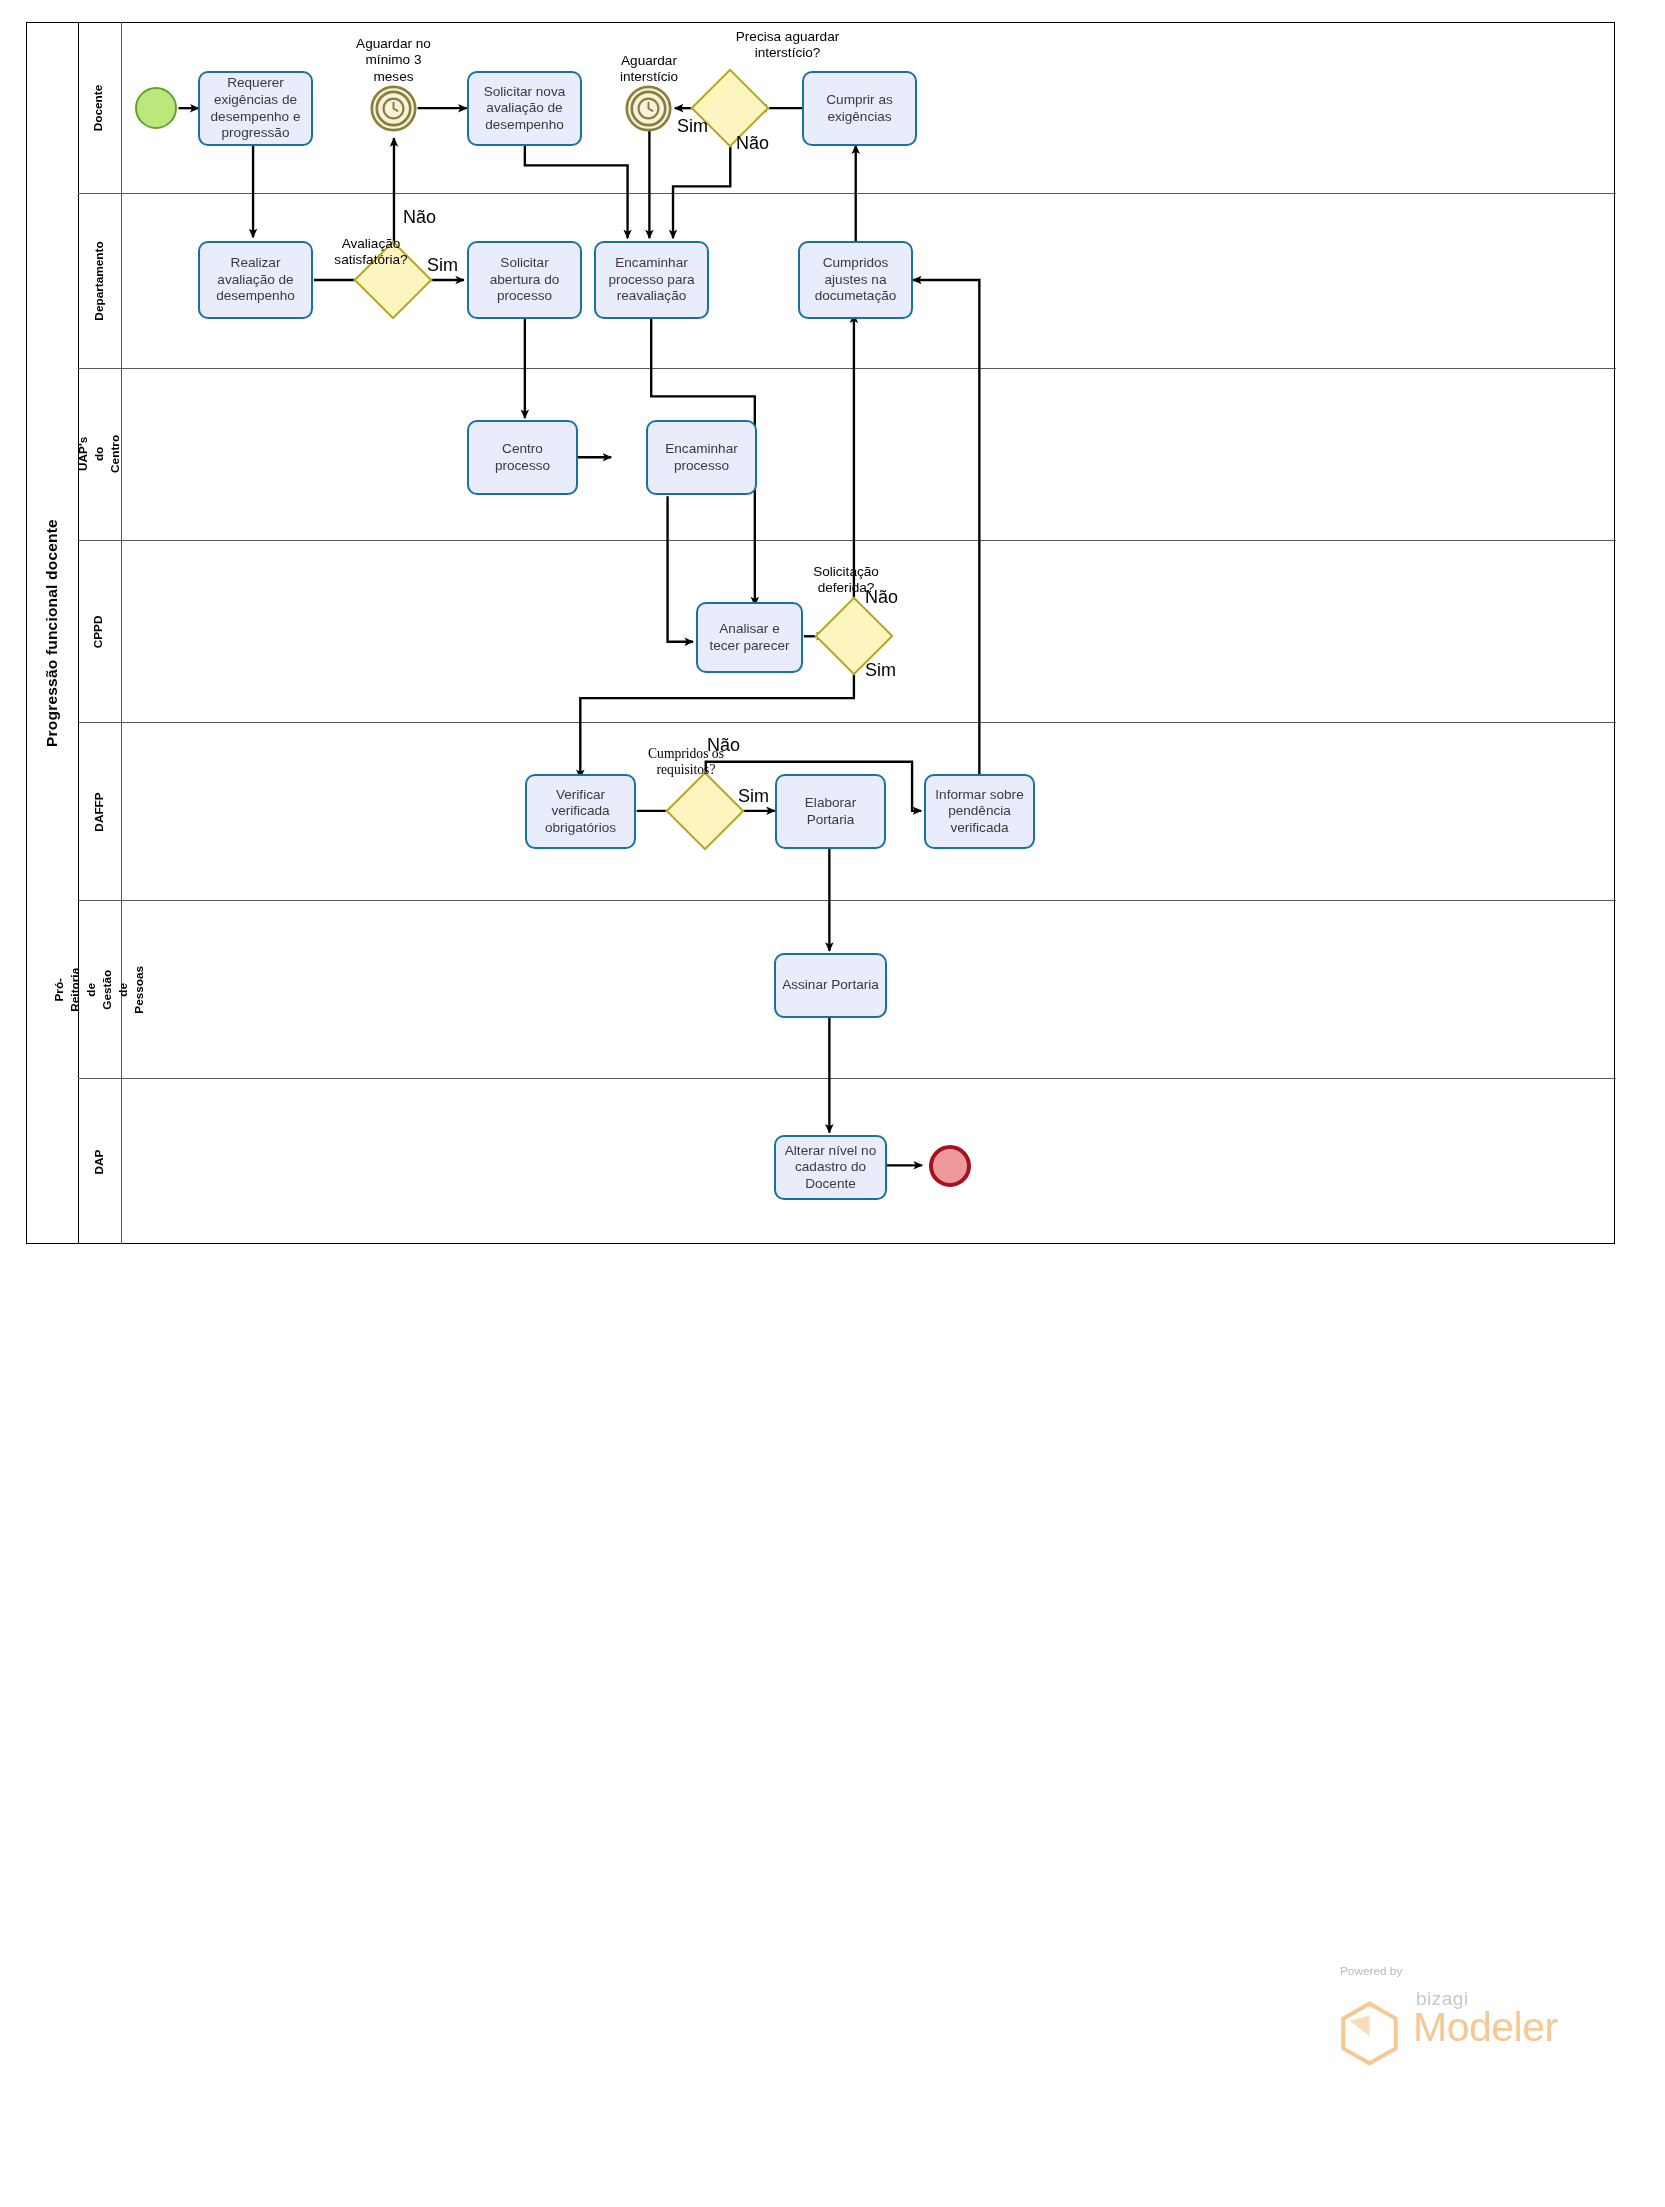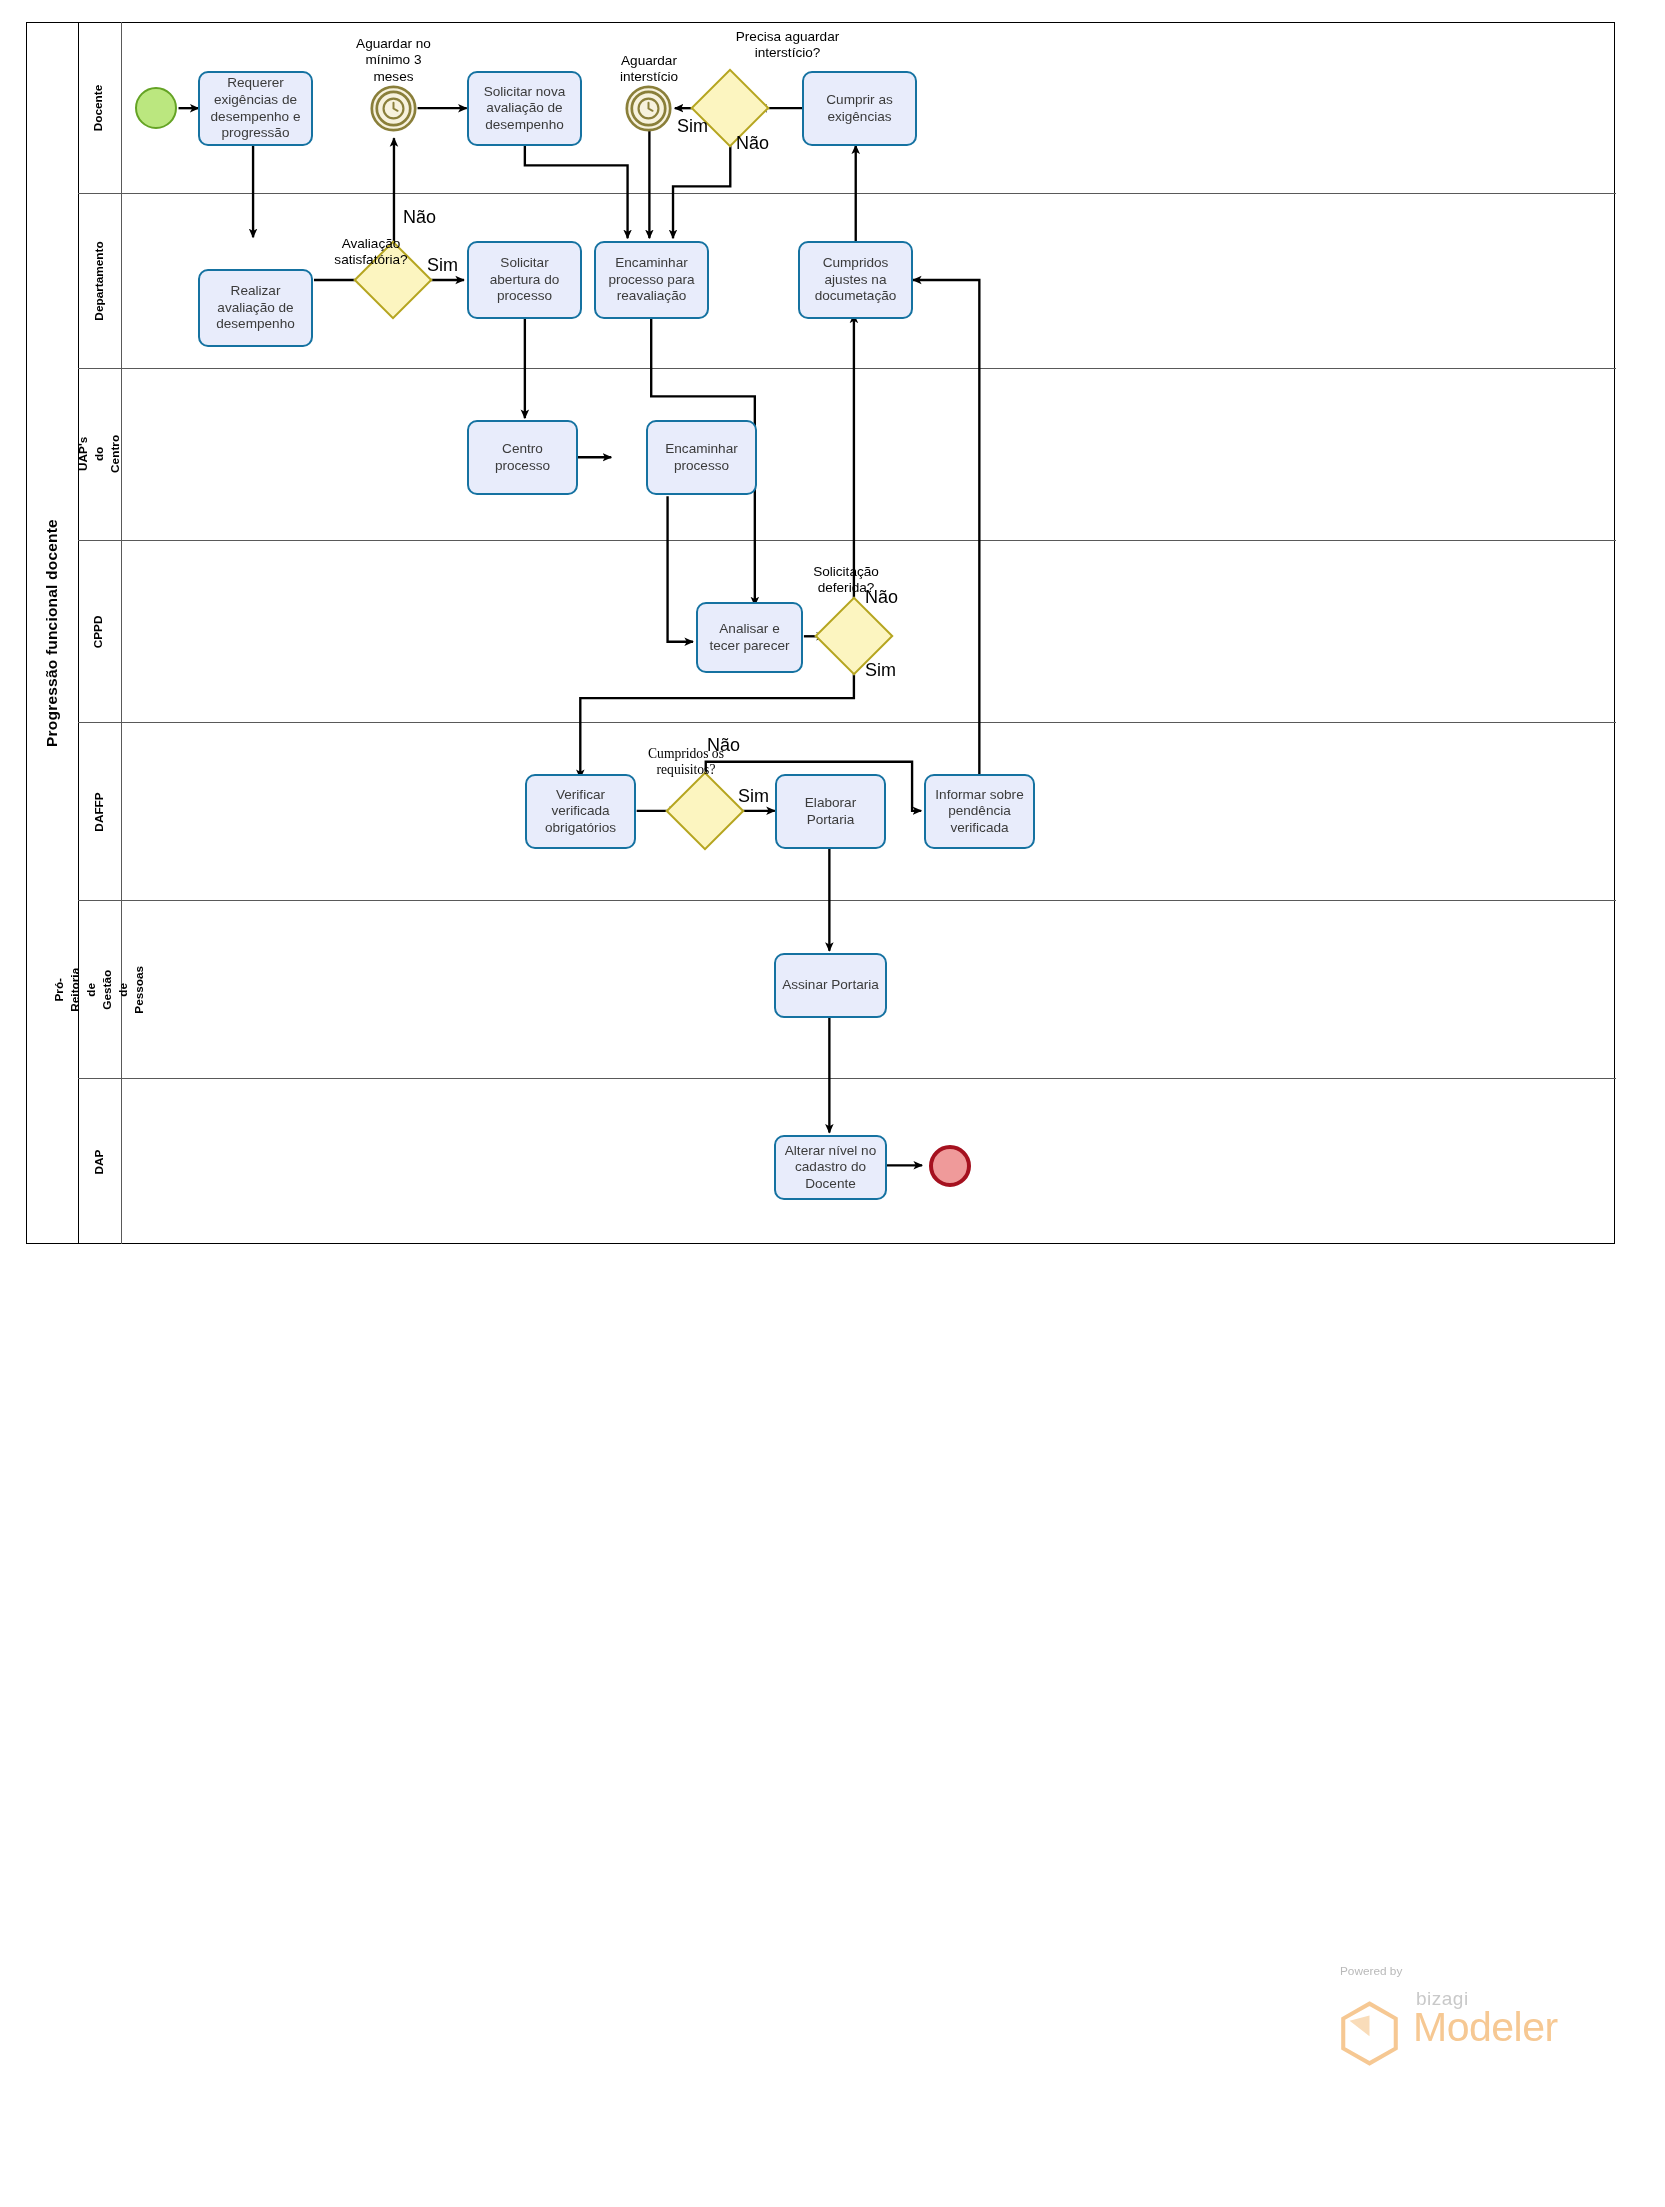--- a/index.html
+++ b/index.html
@@ -220,21 +220,21 @@
   <div class="flow-lbl" style="left:865px;top:660px;">Sim</div>
   <div class="flow-lbl" style="left:707px;top:735px;">Não</div>
   <div class="flow-lbl" style="left:738px;top:786px;">Sim</div>
 
   <div class="task" style="left:198px;top:71px;width:115px;height:75px;">Requerer exigências de desempenho e progressão</div>
 
   <div class="task" style="left:467px;top:71px;width:115px;height:75px;">Solicitar nova avaliação de desempenho</div>
 
   <div class="task" style="left:802px;top:71px;width:115px;height:75px;">Cumprir as exigências</div>
 
-  <div class="task" style="left:198px;top:241px;width:115px;height:78px;margin-top:28px;">Realizar avaliação de desempenho</div>
+  <div class="task" style="left:198px;top:241px;width:115px;height:78px;">Realizar avaliação de desempenho</div>
 
   <div class="task" style="left:467px;top:241px;width:115px;height:78px;">Solicitar abertura do processo</div>
 
   <div class="task" style="left:594px;top:241px;width:115px;height:78px;">Encaminhar processo para reavaliação</div>
 
   <div class="task" style="left:798px;top:241px;width:115px;height:78px;">Cumpridos ajustes na documetação</div>
 
   <div class="task" style="left:467px;top:420px;width:111px;height:75px;">Centro processo</div>
 
   <div class="task" style="left:612px;top:420px;width:111px;height:75px;margin-left:34px;">Encaminhar processo</div>

